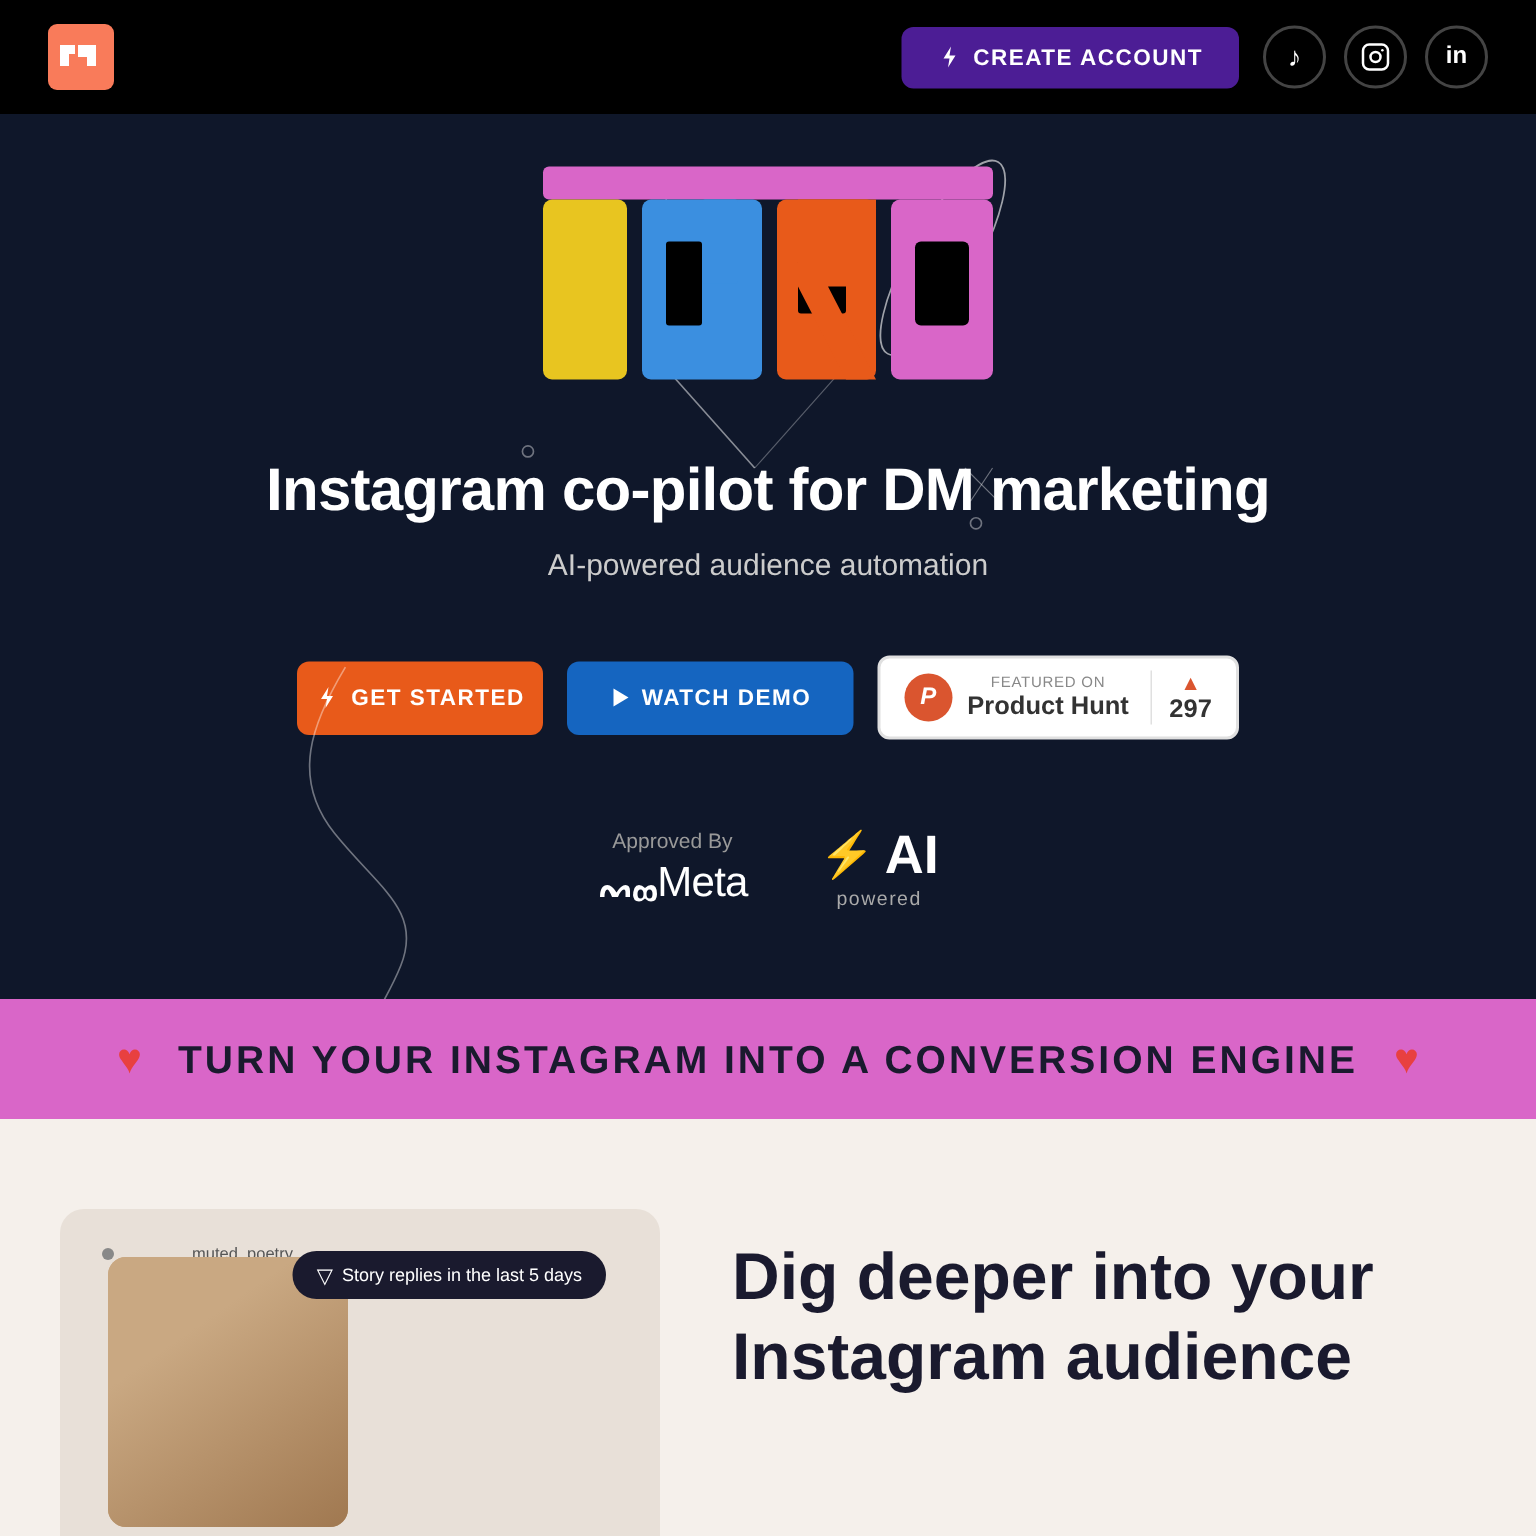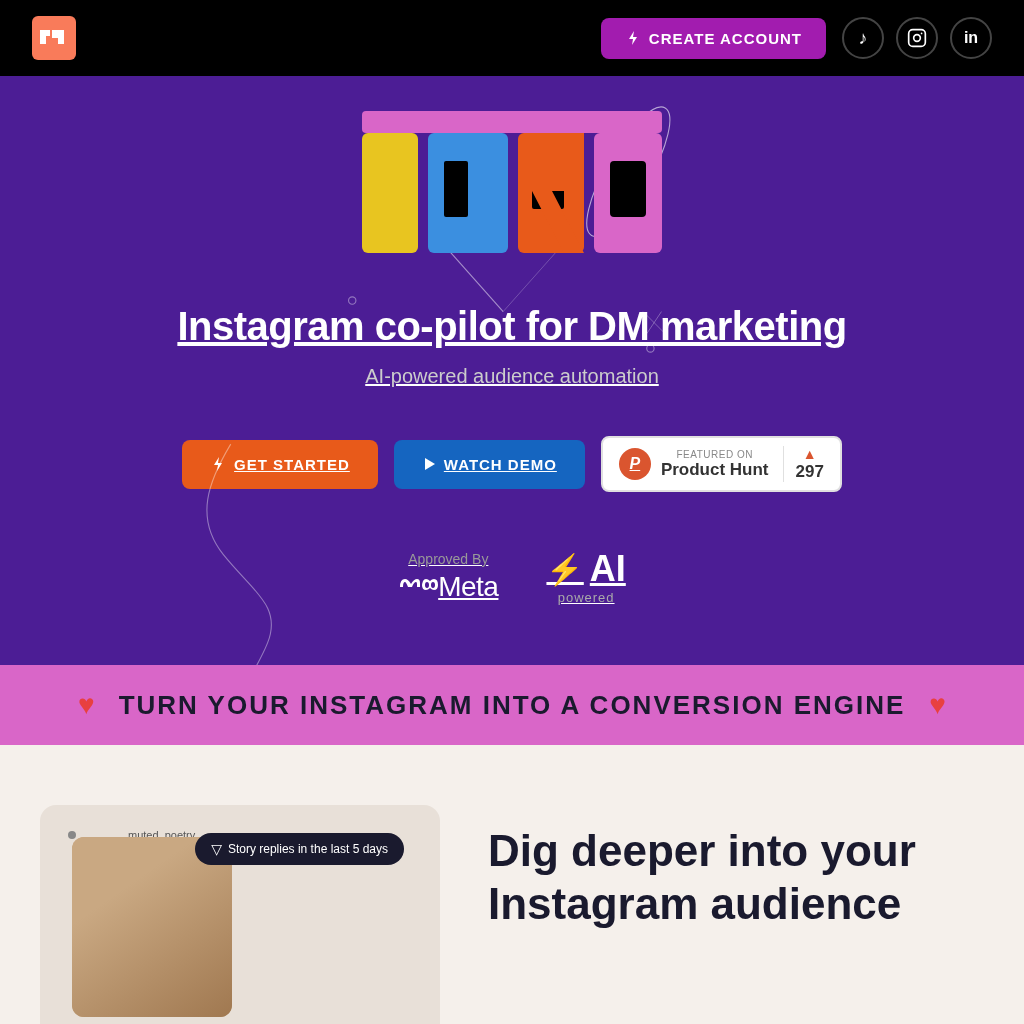--- a/index.html
+++ b/index.html
@@ -33,21 +33,21 @@
       height: 44px;
     }
 
     .header-right {
       display: flex;
       align-items: center;
       gap: 16px;
     }
 
     .create-account-btn {
-      background: #a21caf;
+      background: #4c1d95;
       color: #fff;
       border: none;
       border-radius: 8px;
       padding: 12px 24px;
       font-size: 15px;
       font-weight: 700;
       letter-spacing: 1px;
       text-transform: uppercase;
       cursor: pointer;
       display: flex;
@@ -68,26 +68,25 @@
       display: flex;
       align-items: center;
       justify-content: center;
       cursor: pointer;
       font-size: 18px;
       color: #fff;
     }
 
     
     .hero {
-      background: #4c1d95;
+      background: #0f172a;
       text-align: center;
       padding: 20px 32px 60px;
       position: relative;
       overflow: hidden;
-      text-decoration: underline;
     }
 
     
     .deco-svg {
       position: absolute;
       top: 0;
       left: 0;
       width: 100%;
       height: 100%;
       pointer-events: none;
@@ -123,50 +122,50 @@
       display: flex;
       align-items: center;
       justify-content: center;
       gap: 16px;
       flex-wrap: wrap;
       margin-bottom: 56px;
     }
 
     .btn-get-started {
       background: #E85A1A;
+      color: #fff;
+      border: none;
+      border-radius: 8px;
+      padding: 16px 12px;
+      font-size: 15px;
+      font-weight: 700;
+      letter-spacing: 1px;
+      text-transform: uppercase;
+      cursor: pointer;
+      display: flex;
+      align-items: center;
+      gap: 8px;
+    }
+
+    .btn-watch-demo {
+      background: #1565C0;
       color: #fff;
       border: none;
       border-radius: 8px;
       padding: 16px 28px;
       font-size: 15px;
       font-weight: 700;
       letter-spacing: 1px;
       text-transform: uppercase;
       cursor: pointer;
       display: flex;
       align-items: center;
       gap: 8px;
     }
 
-    .btn-watch-demo {
-      background: #1565C0;
-      color: #fff;
-      border: none;
-      border-radius: 8px;
-      padding: 16px 28px;
-      font-size: 15px;
-      font-weight: 700;
-      letter-spacing: 1px;
-      text-transform: uppercase;
-      cursor: pointer;
-      display: flex;
-      align-items: center;
-      gap: 8px;
-    }
-
     .product-hunt-badge {
       background: #fff;
       border: 2px solid #e0e0e0;
       border-radius: 8px;
       padding: 8px 16px;
       display: flex;
       align-items: center;
       gap: 10px;
       cursor: pointer;
       text-decoration: none;
@@ -239,21 +238,21 @@
     }
 
     .approved-label {
       font-size: 14px;
       color: #999;
       margin-bottom: 4px;
     }
 
     .meta-logo {
       display: flex;
-      align-items: flex-start;
+      align-items: flex-end;
       gap: 0;
       font-size: 26px;
       font-weight: 600;
       color: #fff;
     }
 
     .ai-powered {
       display: flex;
       flex-direction: column;
       align-items: center;

